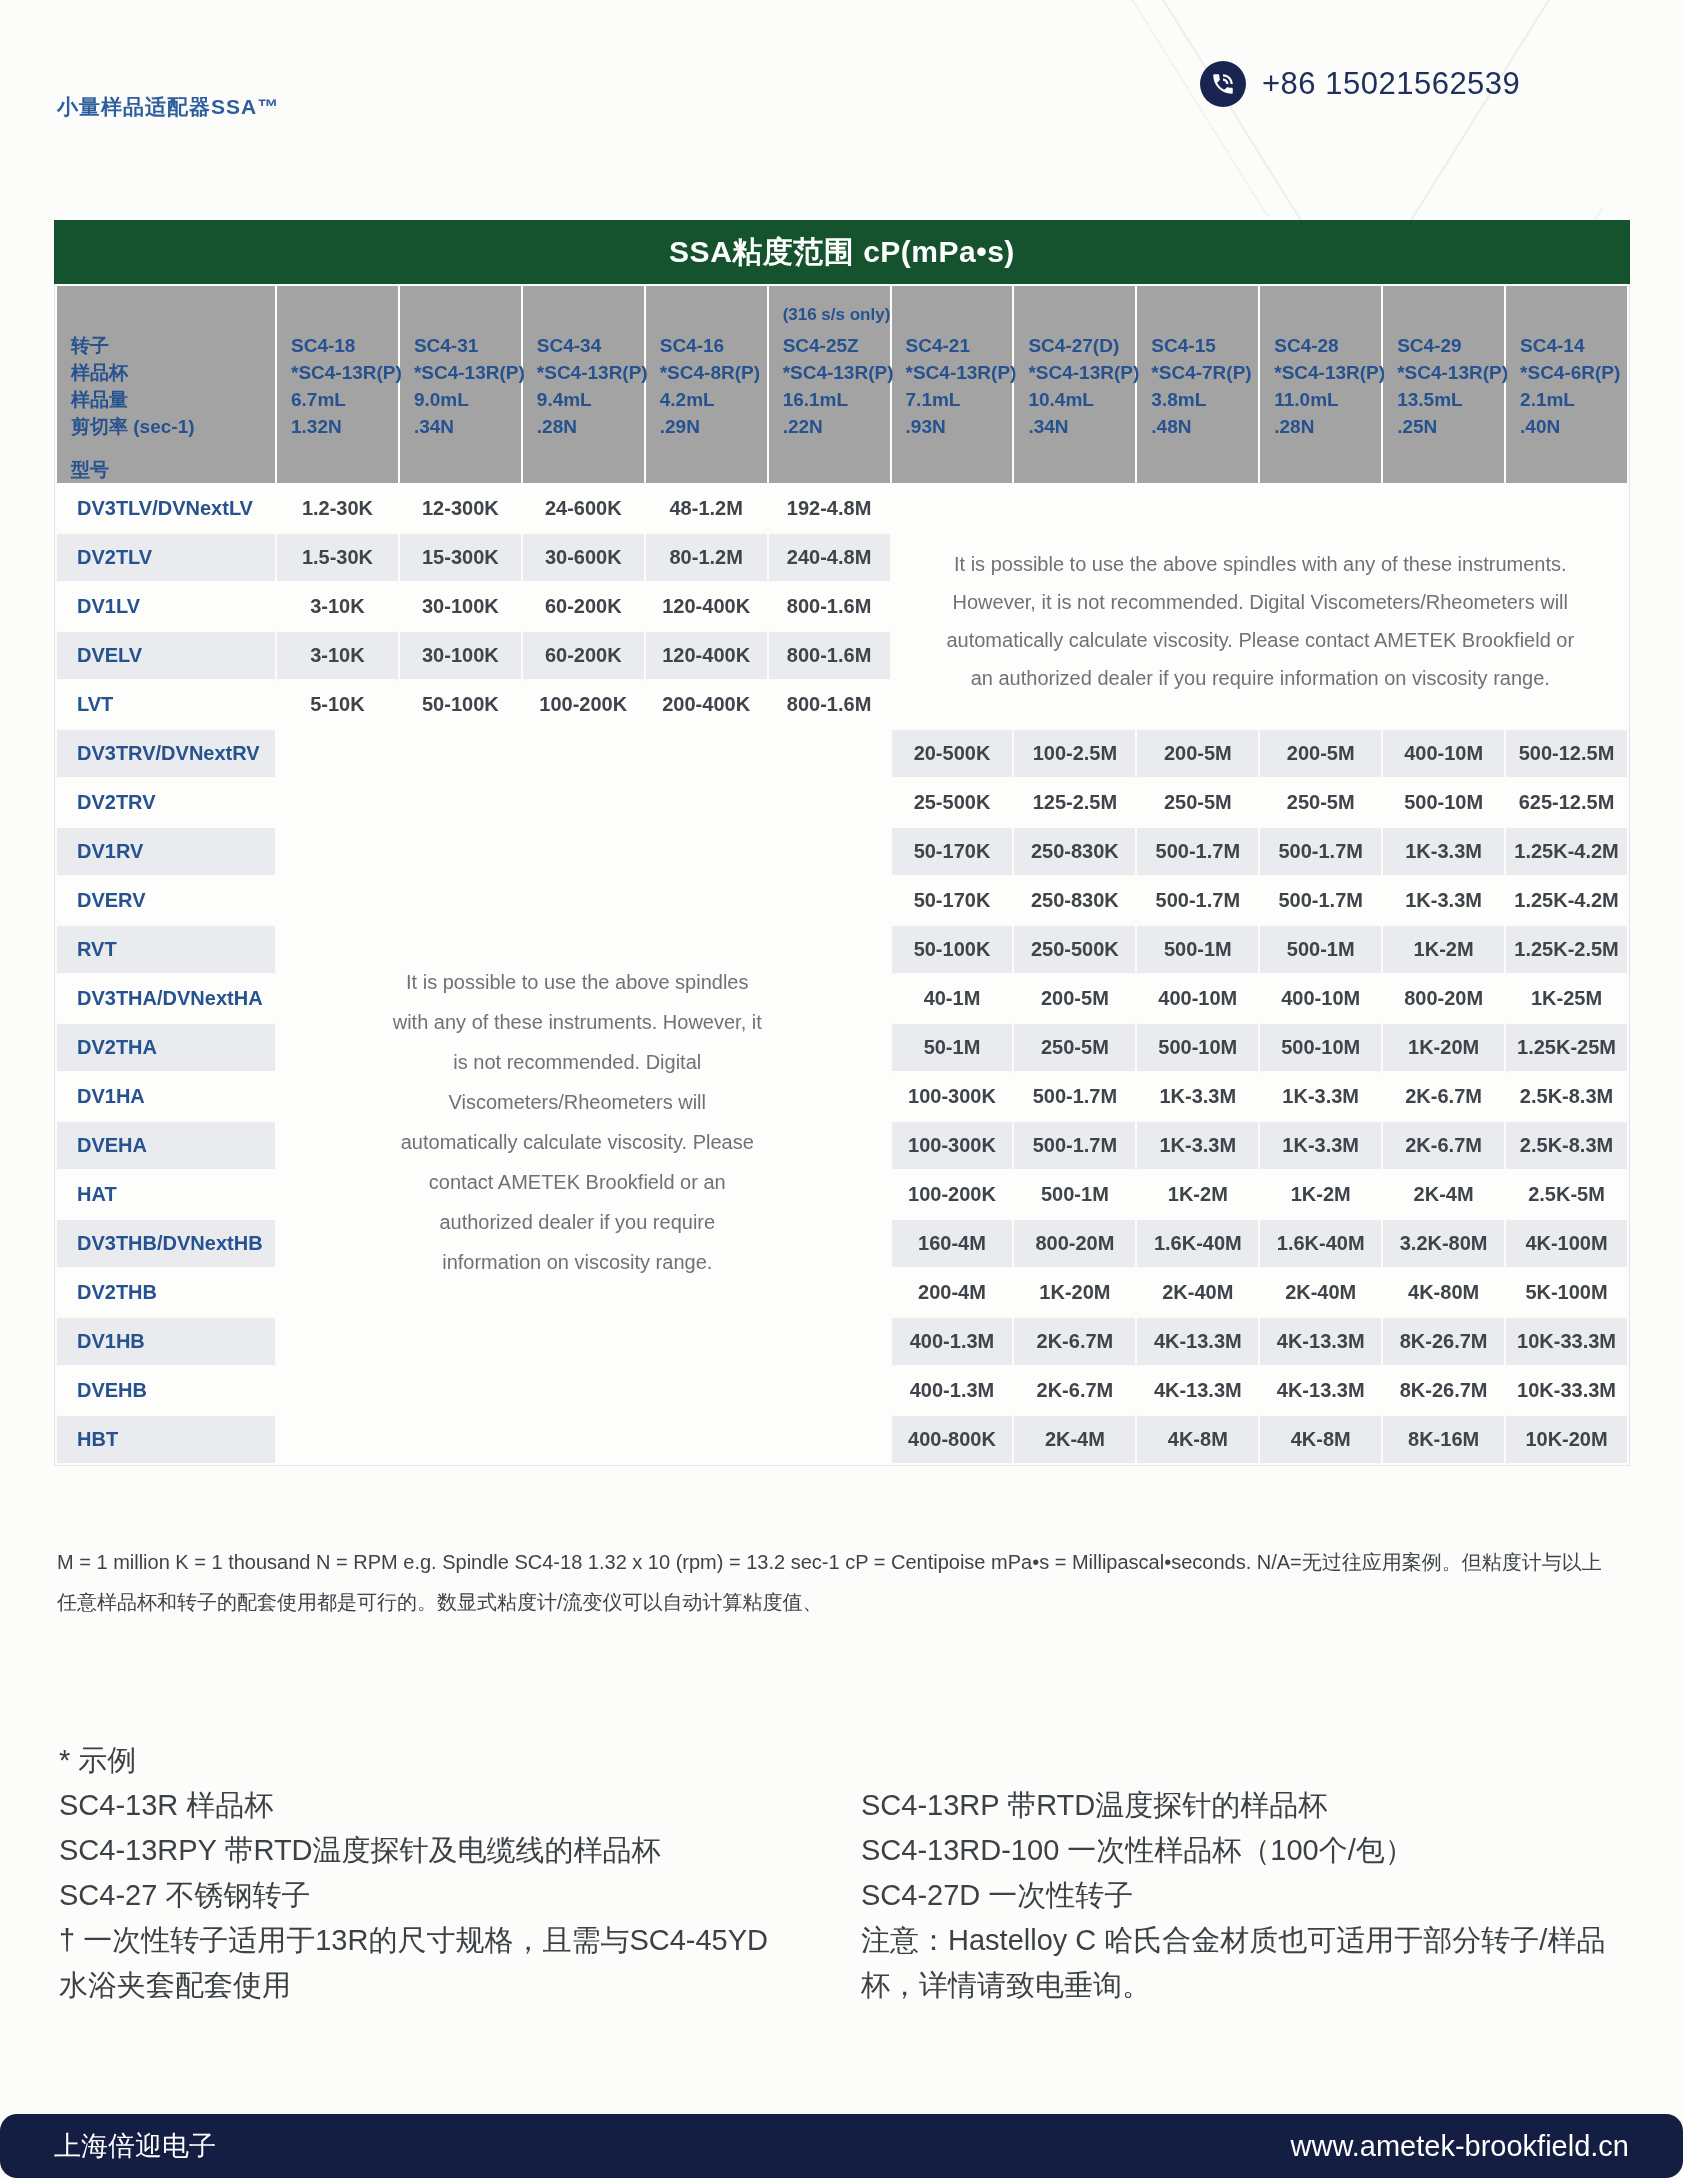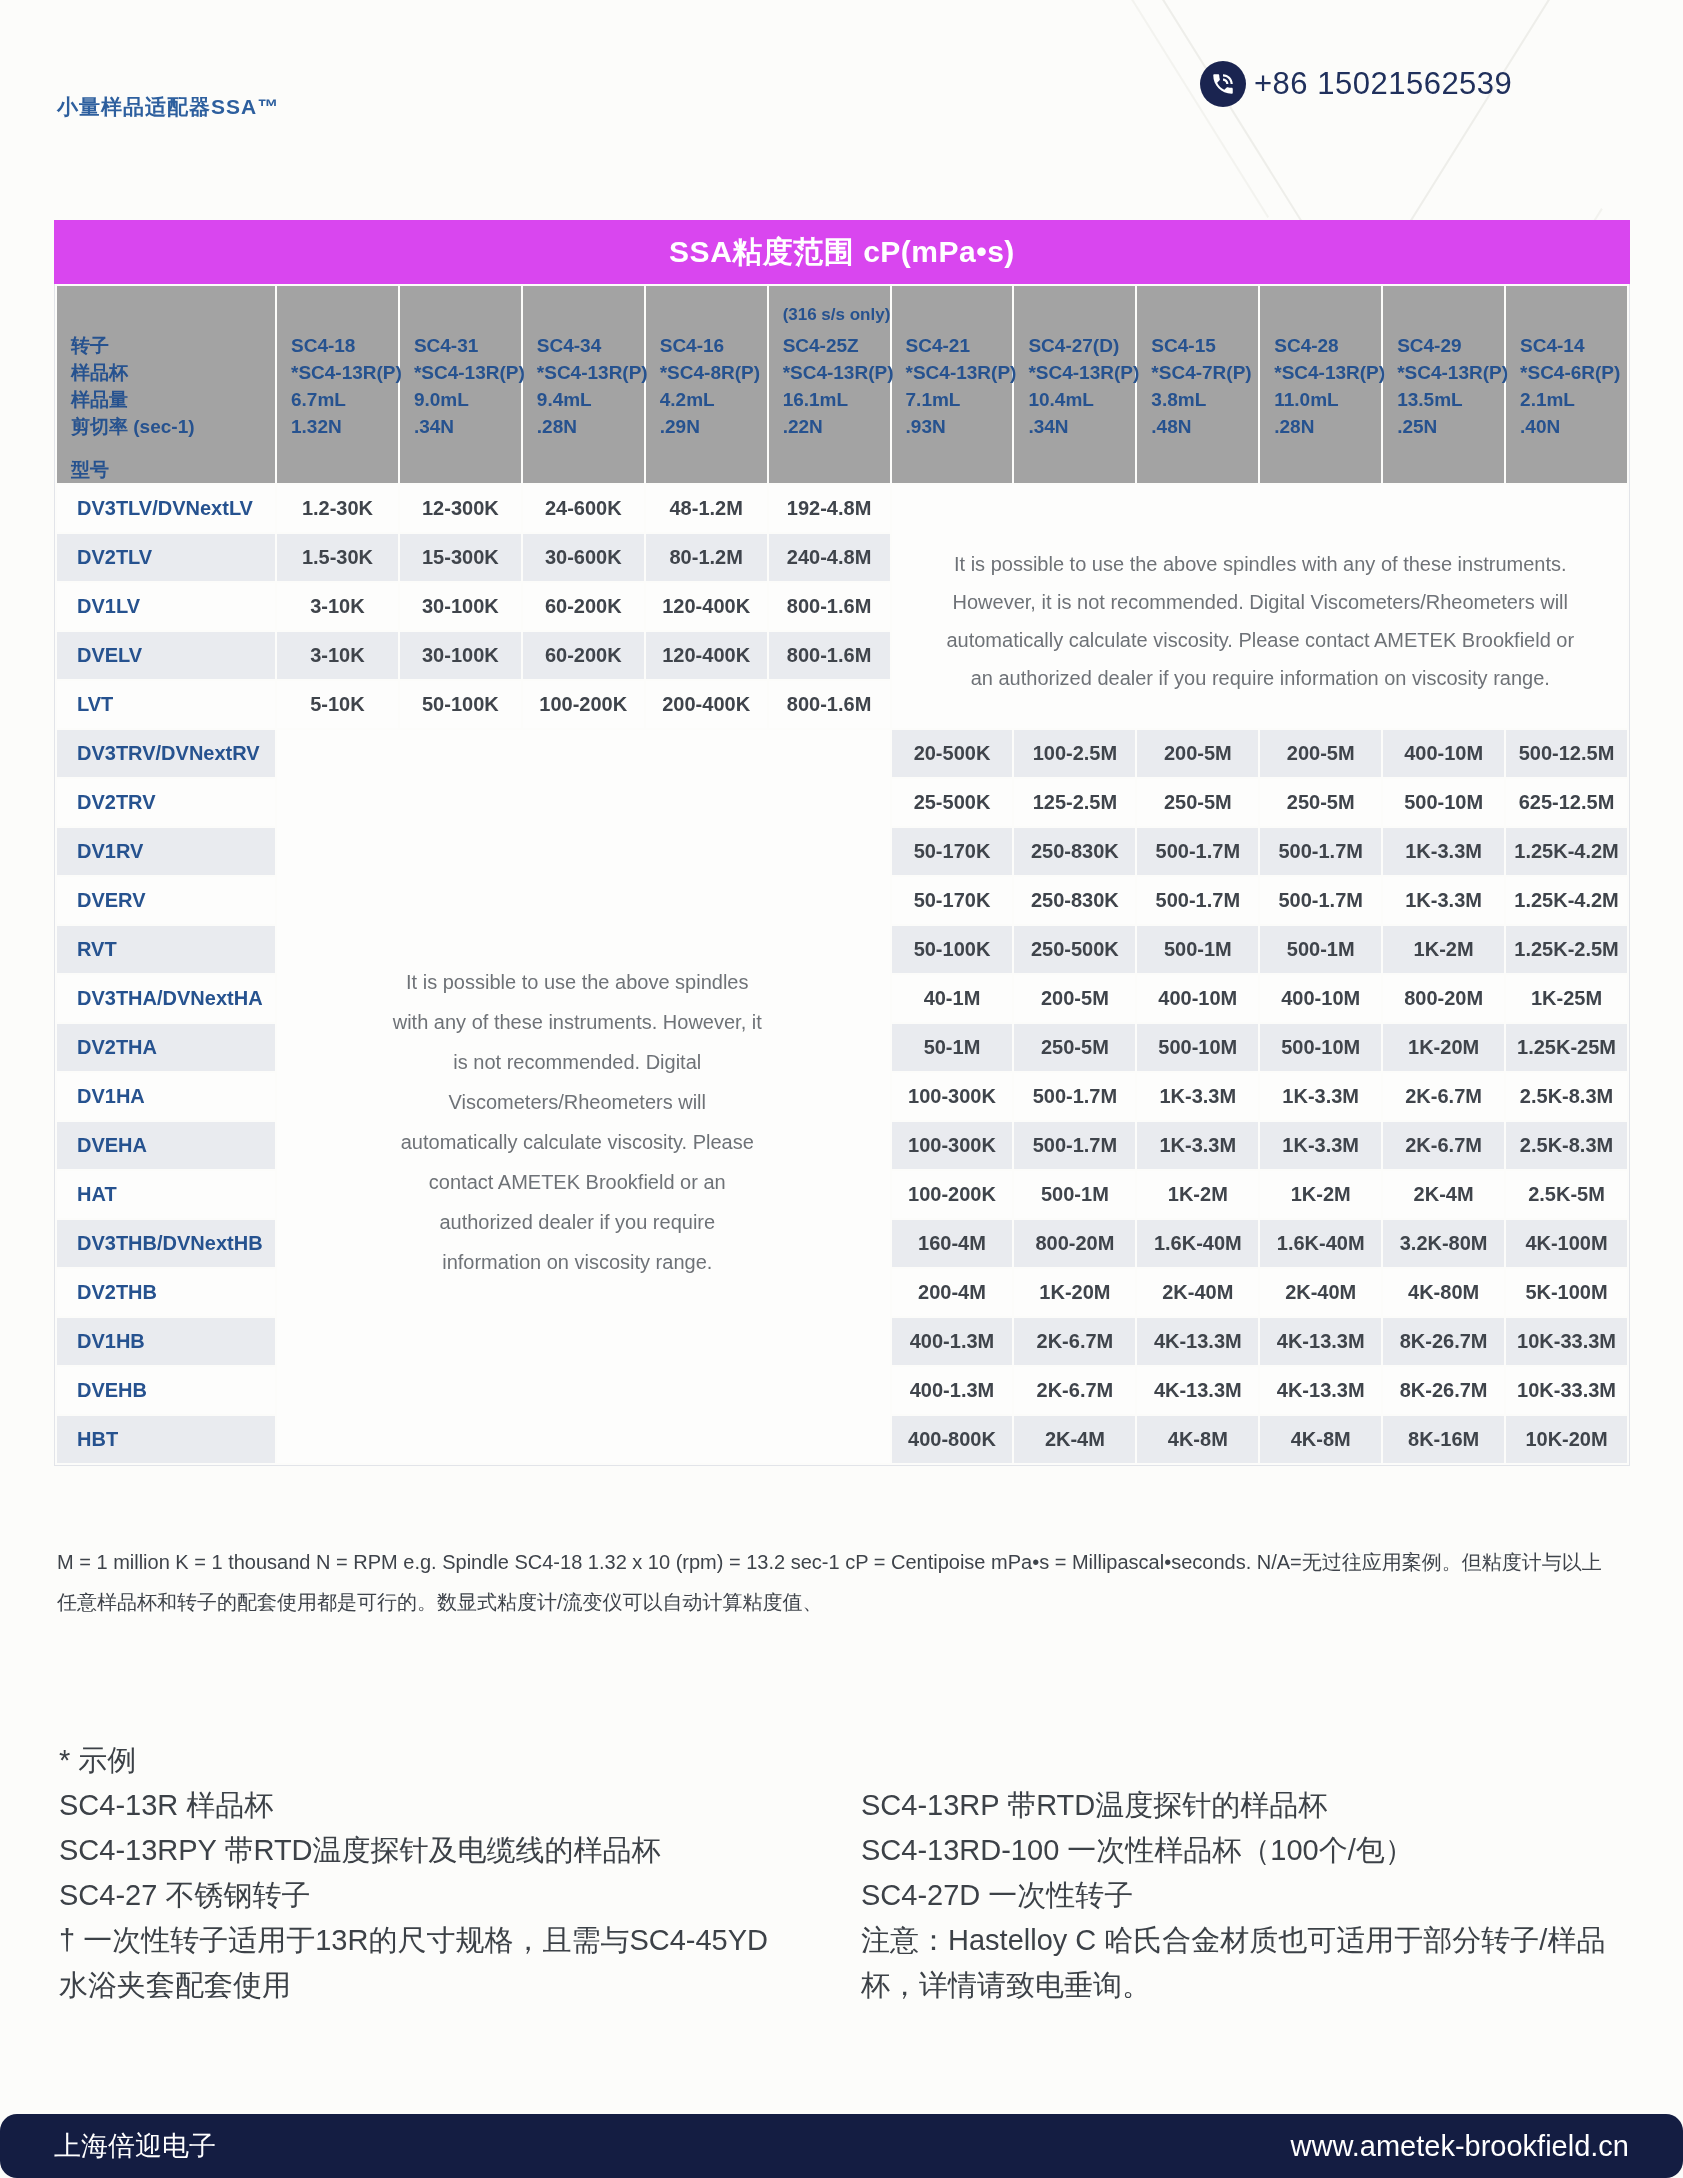--- a/index.html
+++ b/index.html
@@ -7,30 +7,30 @@
   .sheet { position:relative; width:1683px; height:2178px; background:#fcfcfa; overflow:hidden; }
 
   
   .deco { position:absolute; border-top:2px solid rgba(190,193,178,0.22); pointer-events:none; }
   .d1 { width:614px; top:149px; right:-79px; transform:rotate(-58deg); }
   .d2 { width:614px; top:149px; right:119px; transform:rotate(58deg); }
   .d3 { width:515px; top:426px; right:-40px; transform:rotate(-58deg); border-top-color:rgba(190,193,178,0.16); }
   .d4 { width:416px; top:40px; right:317px; transform:rotate(58deg); border-top-color:rgba(190,193,178,0.14); }
 
   
-  .phone { position:absolute; top:61px; left:1200px; display:flex; align-items:center; gap:8px; }
+  .phone { position:absolute; top:61px; left:1200px; display:flex; align-items:center; gap:16px; }
   .phone-icon { width:46px; height:46px; border-radius:50%; background:#1a2450; display:flex; align-items:center; justify-content:center; flex:0 0 auto; }
   .phone-icon svg { width:26px; height:26px; fill:#ffffff; }
   .phone-number { font-size:31px; color:#20305c; letter-spacing:0.5px; }
 
   .page-title { position:absolute; top:93px; left:57px; margin:0; font-size:21px; font-weight:600; color:#2d5f9e; letter-spacing:1px; }
 
   
   .table-section { position:absolute; top:220px; left:54px; width:1576px; }
-  .table-title { height:64px; line-height:64px; background:#d946ef; color:#ffffff; text-align:center; font-size:30px; font-weight:600; letter-spacing:0.5px; }
+  .table-title { height:64px; line-height:64px; background:#14532d; color:#ffffff; text-align:center; font-size:30px; font-weight:600; letter-spacing:0.5px; }
   .table-frame { border:1px solid #e2e4e9; border-top:none; background:#fcfcfa; }
   table { width:100%; border-collapse:separate; border-spacing:2px; table-layout:fixed; }
   col.model-col { width:218px; }
   th { background:#a3a3a3; vertical-align:top; text-align:left; padding:16px 8px 0 14px; height:174px; font-weight:700; }
   .hline { font-size:19px; font-weight:700; color:#26528f; line-height:27px; white-space:nowrap; }
   .pre-line { height:30px; font-size:17px; font-weight:700; color:#26528f; line-height:26px; white-space:nowrap; }
   .hgap { height:16px; }
   td { height:47px; vertical-align:middle; }
   .model-cell { text-align:left; padding-left:20px; font-size:20px; font-weight:700; color:#26528f; background:#fdfdfc; white-space:nowrap; }
   .data-cell { text-align:center; font-size:20px; font-weight:700; color:#3f444b; background:#fdfdfc; padding:0 4px; }

